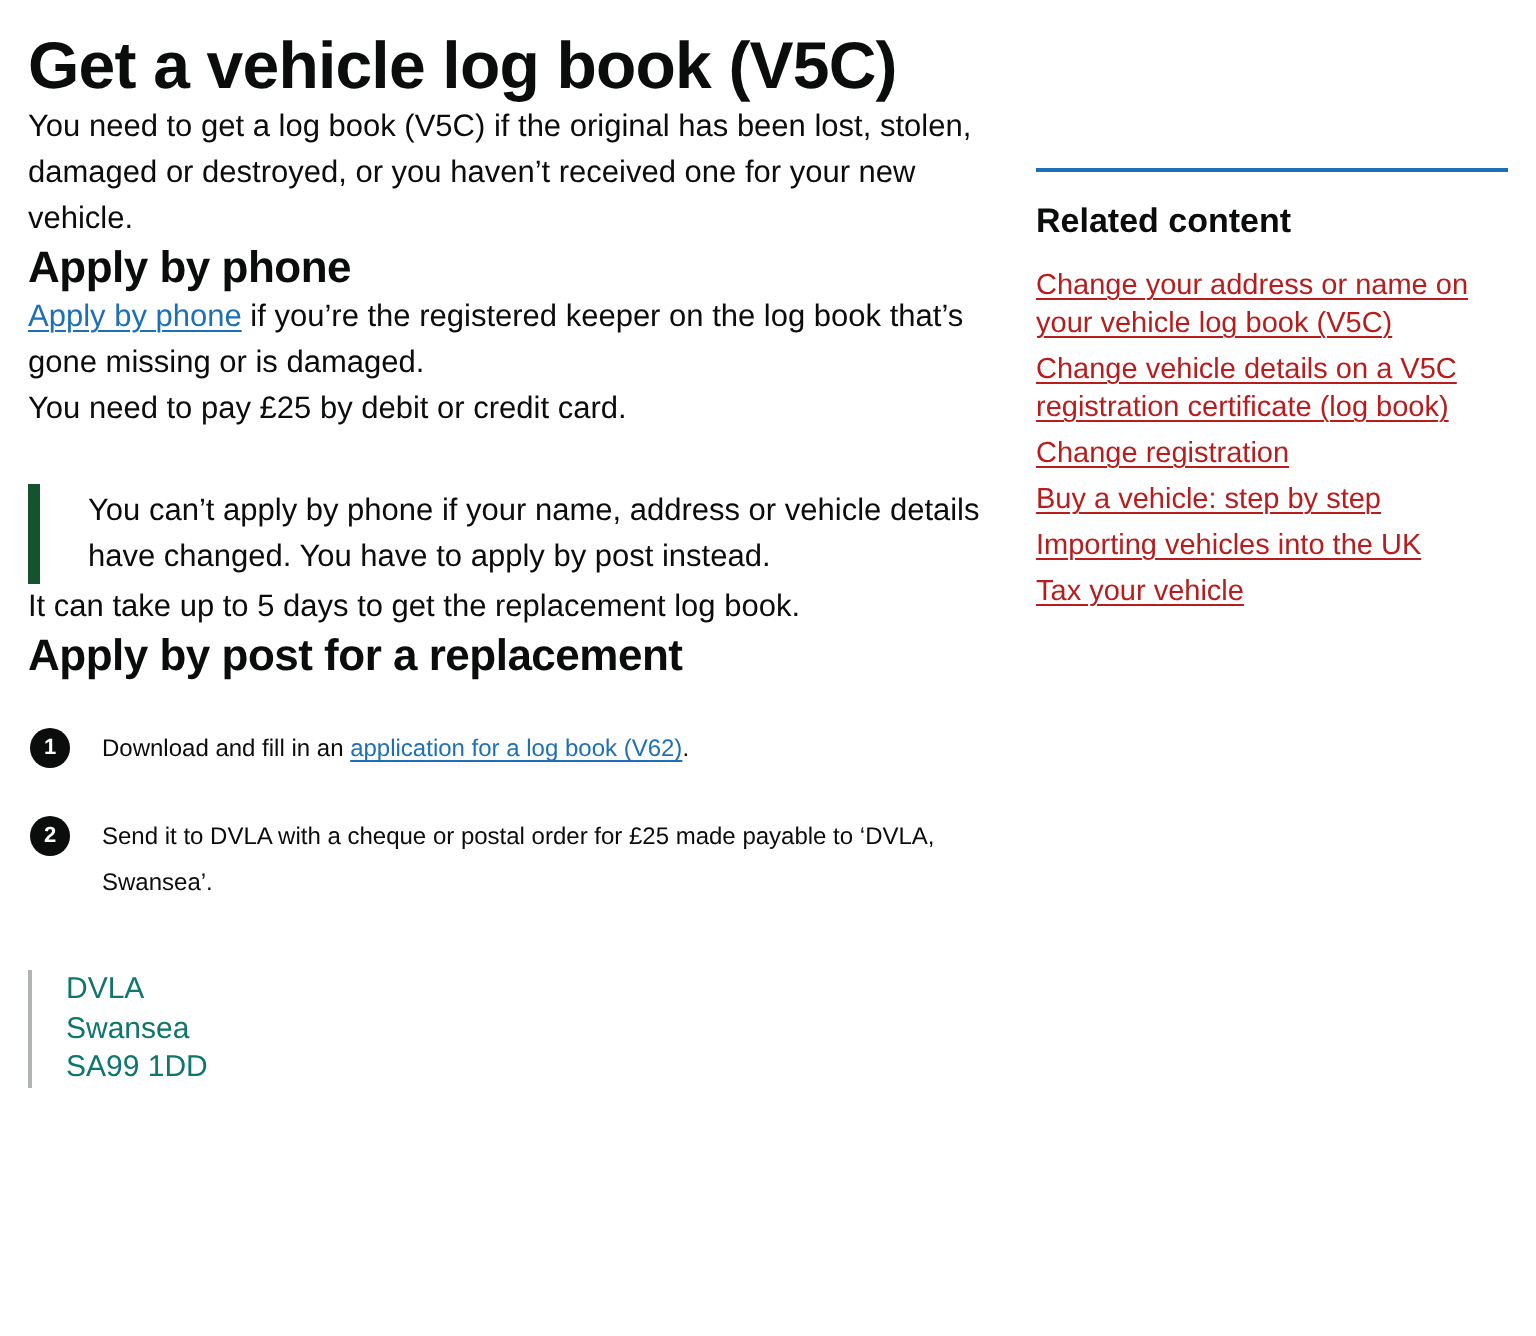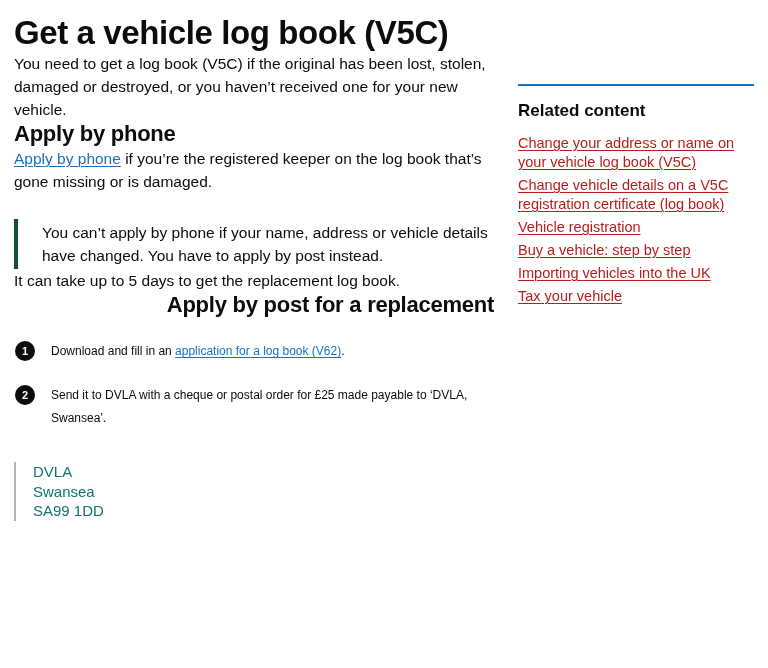--- a/index.html
+++ b/index.html
@@ -52,37 +52,37 @@
   h2.section {
     font-size: 22px;
     line-height: 26px;
     font-weight: 700;
     letter-spacing: -0.25px;
     color: #0b0c0c;
     margin: 0;
   }
 
   .h2-phone { margin-top: 30px; }
-  .h2-post  { margin-top: 45px; text-align: right; }
+  .h2-post  { margin-top: 45px; }
 
   .p-phone-lead { margin-top: 22px; }
   .p-phone-fee  { margin-top: 23px; }
   .p-days       { margin-top: 30px; }
 
   a.link {
     color: #1d70b8;
     text-decoration: underline;
     text-underline-offset: 2px;
     text-decoration-thickness: 1px;
   }
 
   
   .inset {
     margin-top: 26px;
-    border-left: 4px solid #14532d;
+    border-left: 6px solid #14532d;
     padding: 2px 0 2px 24px;
   }
   .inset p {
     font-size: 15.5px;
     line-height: 23px;
     margin: 0;
     color: #0b0c0c;
   }
 
   
@@ -175,20 +175,21 @@
   <div class="main-col">
 
     <h1 class="page-title">Get a vehicle log book (V5C)</h1>
 
     <p class="body intro">You need to get a log book (V5C) if the original has been lost, stolen, damaged or destroyed, or you haven’t received one for your new vehicle.</p>
 
     <h2 class="section h2-phone">Apply by phone</h2>
 
     <p class="body p-phone-lead"><a class="link" href="#">Apply by phone</a><span> if you’re the registered keeper on the log book that’s gone missing or is damaged.</span></p>
 
+    <p class="body p-phone-fee">You need to pay £25 by debit or credit card.</p>
 
     <div class="inset">
       <p>You can’t apply by phone if your name, address or vehicle details have changed. You have to apply by post instead.</p>
     </div>
 
     <p class="body p-days">It can take up to 5 days to get the replacement log book.</p>
 
     <h2 class="section h2-post">Apply by post for a replacement</h2>
 
     <ol class="steps">
@@ -209,20 +210,20 @@
     </div>
 
   </div>
 
   <aside class="sidebar">
     <div class="sidebar-rule"></div>
     <h2 class="sidebar-title">Related content</h2>
     <ul class="related">
       <li><a href="#">Change your address or name on your vehicle log book (V5C)</a></li>
       <li><a href="#">Change vehicle details on a V5C registration certificate (log book)</a></li>
-      <li><a href="#">Vehicle registration</a></li>
+      <li><a href="#">Change registration</a></li>
       <li><a href="#">Buy a vehicle: step by step</a></li>
       <li><a href="#">Importing vehicles into the UK</a></li>
       <li><a href="#">Tax your vehicle</a></li>
     </ul>
   </aside>
 
 </div>
 
 </body></html>

